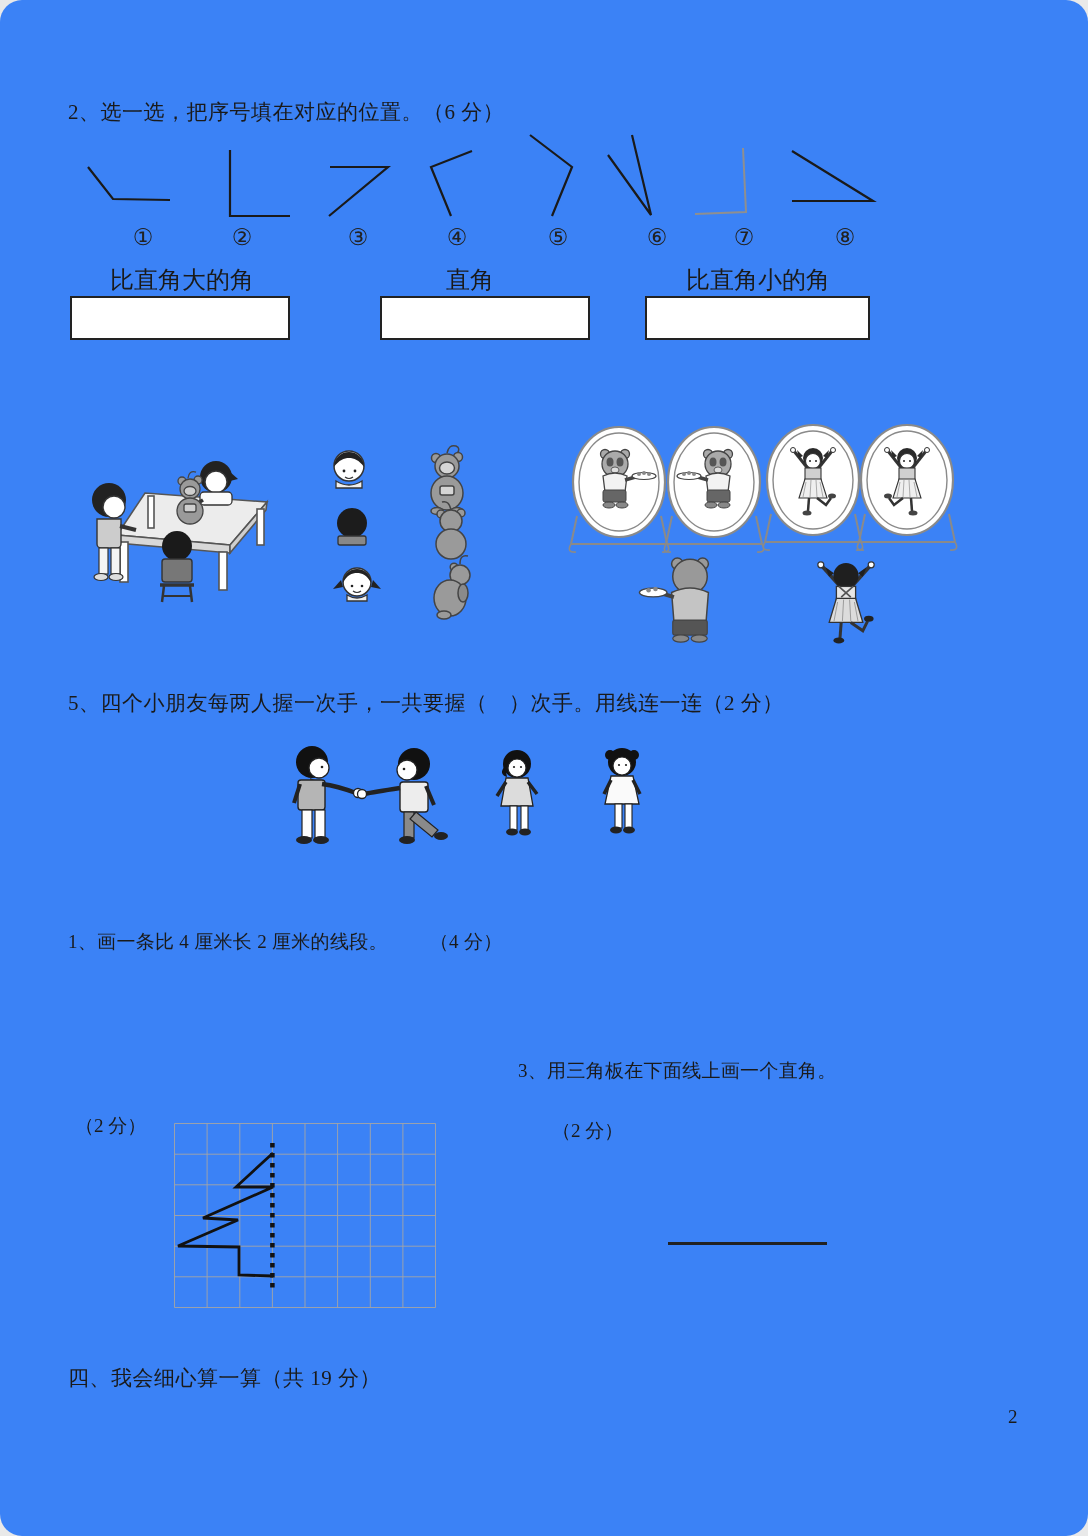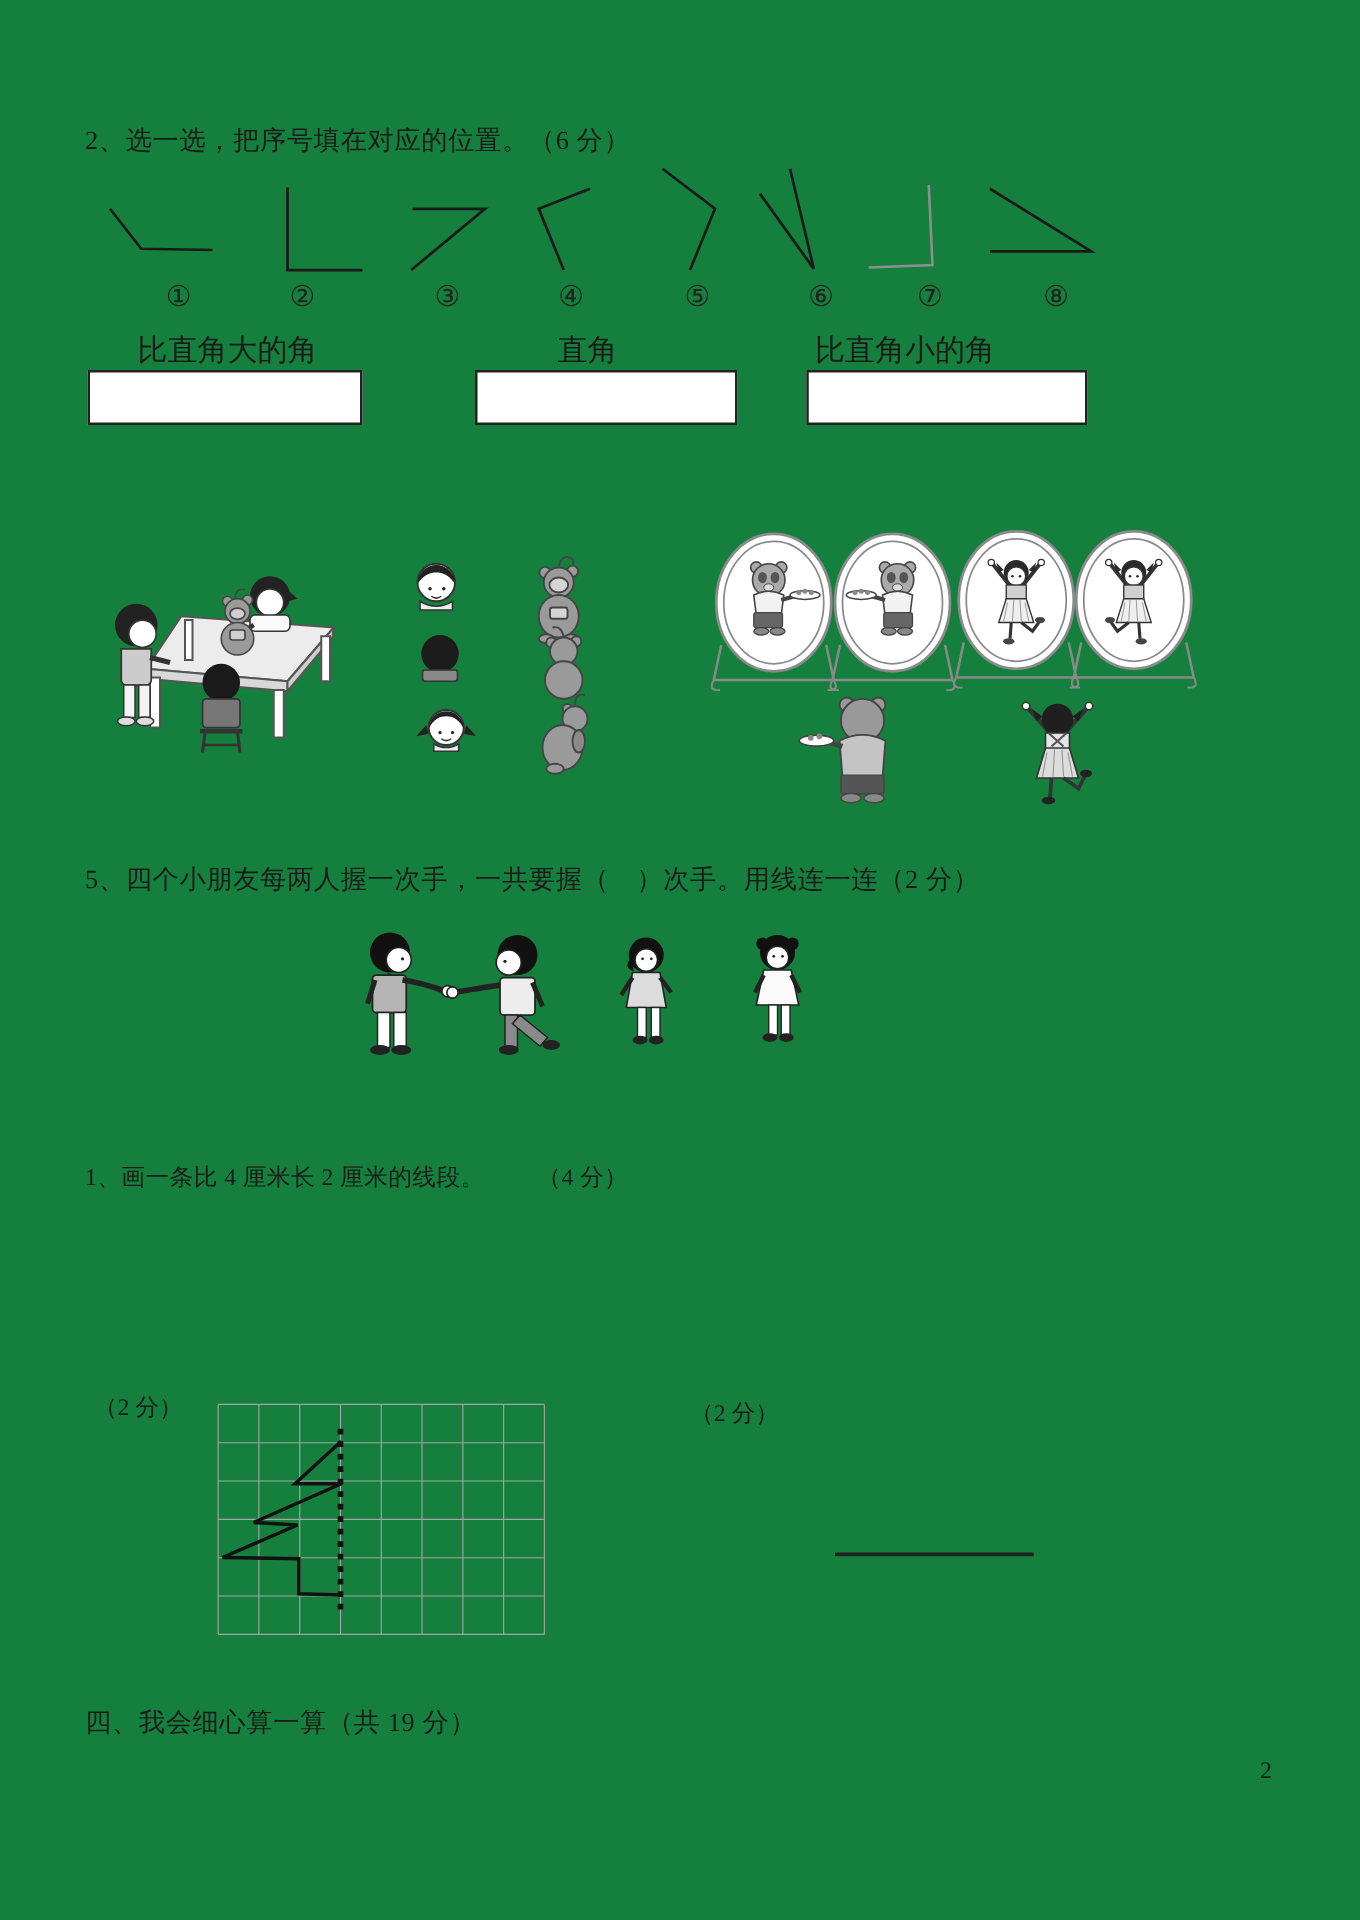--- a/index.html
+++ b/index.html
@@ -1,18 +1,18 @@
 <!DOCTYPE html>
 <html><head>
 <meta charset="utf-8">
 <style>
   html,body{margin:0;padding:0;background:#e9e9e9;}
   .page{
-    position:relative;width:1088px;height:1536px;margin:0 auto;background:#15803d;
-    font-family:"Liberation Serif","DejaVu Serif",serif;color:#1a1a1a;overflow:hidden;
+    position:relative;width:1088px;height:1536px;margin:0 auto;background:#3b82f6;
+    font-family:"Liberation Serif","DejaVu Serif",serif;color:#1a1a1a;overflow:hidden;border-radius:22px;
   }
   .qt{position:absolute;font-size:21px;white-space:nowrap;letter-spacing:0.5px;}
   .qt-sm{position:absolute;font-size:19px;white-space:nowrap;letter-spacing:0.3px;}
   .circ{position:absolute;top:224px;width:30px;text-align:center;font-size:23px;color:#222;}
   .cat{position:absolute;top:264px;transform:translateX(-50%);font-size:24px;white-space:nowrap;}
   .abox{position:absolute;top:296px;height:44px;border:2px solid #222;background:#fff;box-sizing:border-box;}
   .score{position:absolute;font-size:19px;white-space:nowrap;}
   .drawline{position:absolute;background:#222;height:3px;}
   .pagenum{position:absolute;font-size:19px;}
   svg{position:absolute;overflow:visible;}
@@ -40,21 +40,21 @@
   <span class="circ" style="left:227px">②</span>
   <span class="circ" style="left:343px">③</span>
   <span class="circ" style="left:442px">④</span>
   <span class="circ" style="left:543px">⑤</span>
   <span class="circ" style="left:642px">⑥</span>
   <span class="circ" style="left:729px">⑦</span>
   <span class="circ" style="left:830px">⑧</span>
 
   <div class="cat" style="left:182px">比直角大的角</div>
   <div class="cat" style="left:470px">直角</div>
-  <div class="cat" style="left:724px">比直角小的角</div>
+  <div class="cat" style="left:758px">比直角小的角</div>
 
   <div class="abox" style="left:70px;width:220px"></div>
   <div class="abox" style="left:380px;width:210px"></div>
   <div class="abox" style="left:645px;width:225px"></div>
 
 
   <svg style="left:70px;top:430px;width:430px;height:225px" viewBox="0 0 430 225">
 
     <g stroke="#555" stroke-width="1.6">
       <polygon points="47,105 160,115 197,72 75,63" fill="#ececec"></polygon>
@@ -318,20 +318,21 @@
       <rect x="373" y="68" width="7" height="24" fill="#fff" stroke="#222" stroke-width="1.1"></rect>
       <ellipse cx="364" cy="94" rx="6" ry="3.5" fill="#222"></ellipse>
       <ellipse cx="377" cy="94" rx="6" ry="3.5" fill="#222"></ellipse>
     </g>
   </svg>
 
   <div class="qt-sm" style="left:68px;top:929px">
     <span>1、画一条比 4 厘米长 2 厘米的线段。</span><span class="gap"></span><span>（4 分）</span>
   </div>
 
+  <div class="qt-sm" style="left:518px;top:1058px">3、用三角板在下面线上画一个直角。</div>
 
   <div class="score" style="left:75px;top:1113px">（2 分）</div>
   <div class="score" style="left:552px;top:1118px">（2 分）</div>
 
   <svg style="left:174px;top:1123px;width:262px;height:185px" viewBox="0 0 262 185">
     <g stroke="#a5a5a5" stroke-width="0.9">
       <line x1="0.5" y1="0.5" x2="0.5" y2="184.5"></line>
         <line x1="33.1" y1="0.5" x2="33.1" y2="184.5"></line>
       <line x1="65.8" y1="0.5" x2="65.8" y2="184.5"></line>
         <line x1="98.4" y1="0.5" x2="98.4" y2="184.5"></line>

